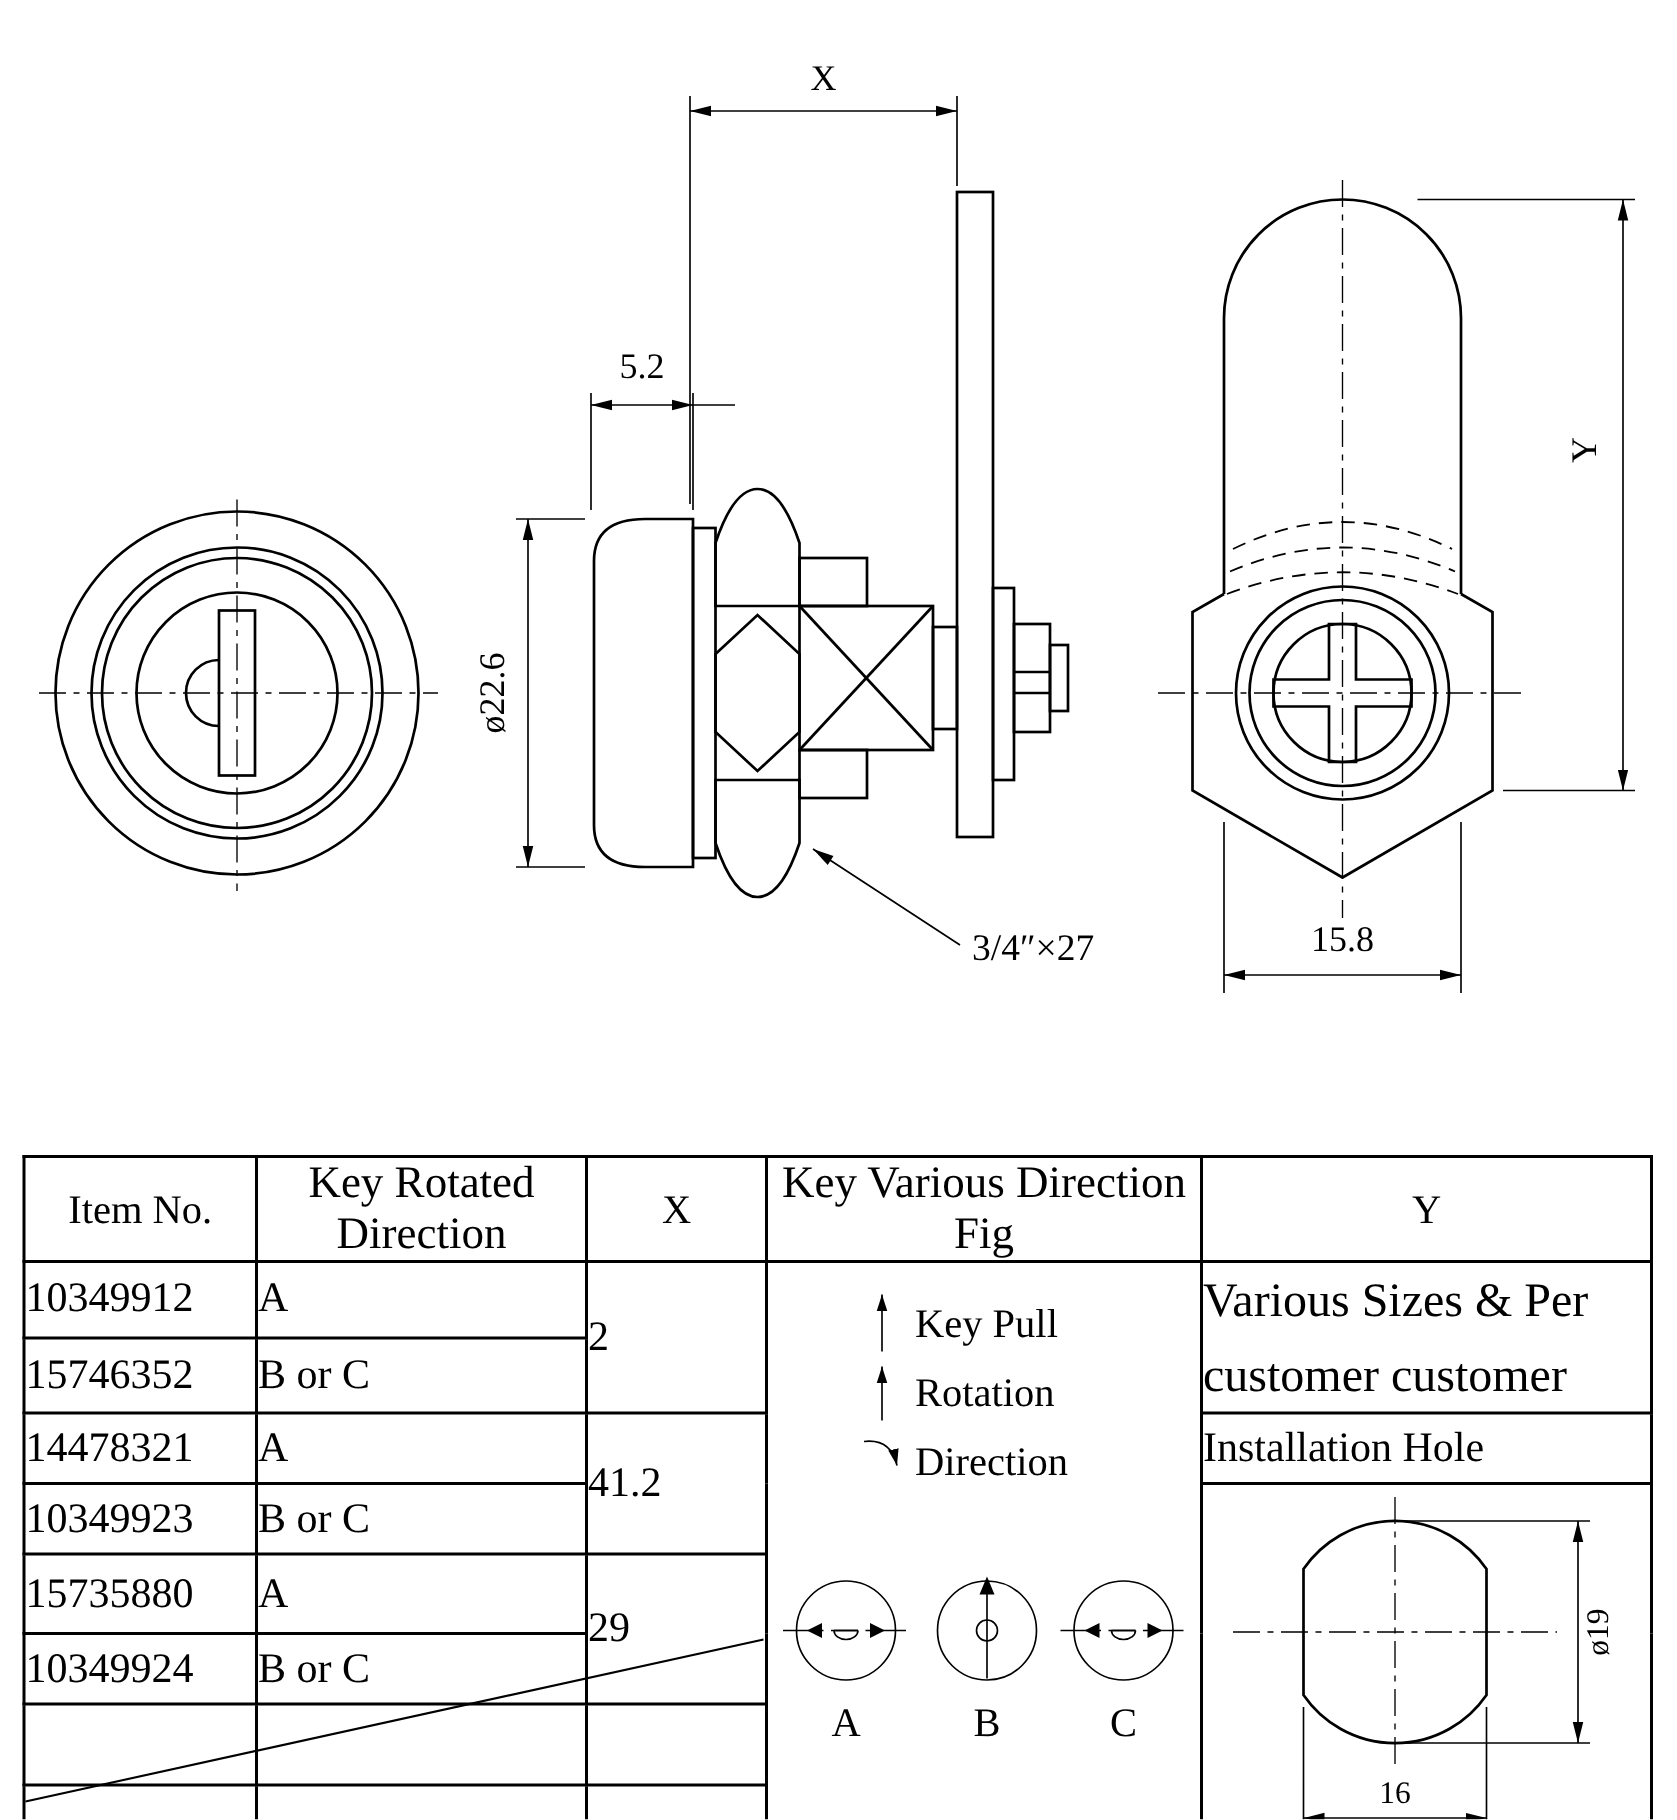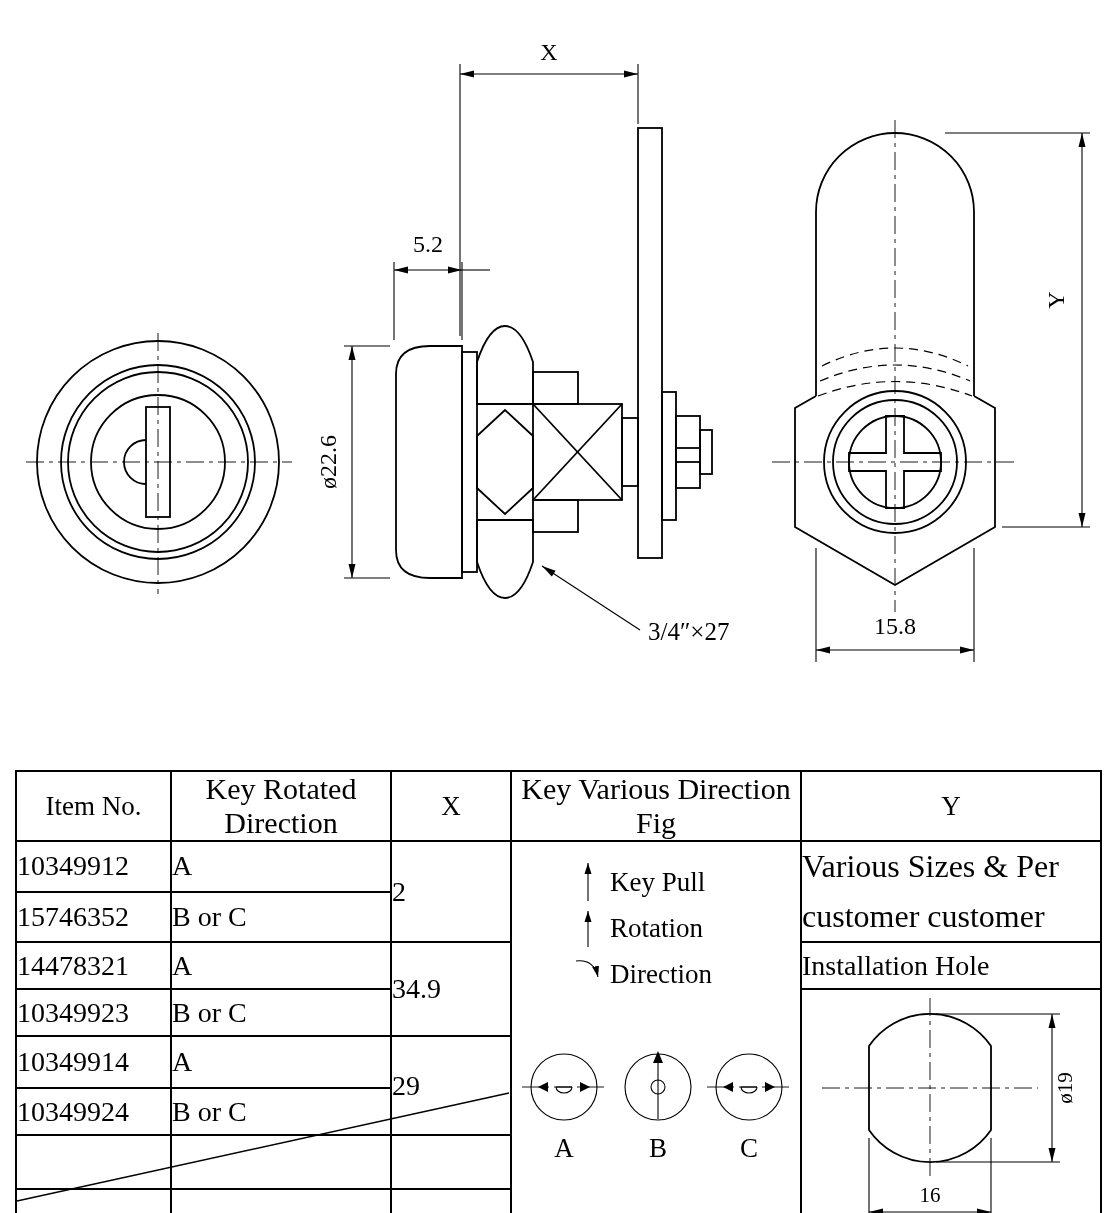--- a/index.html
+++ b/index.html
@@ -194,21 +194,21 @@
         <div>customer customer</div>
       </td>
     </tr>
     <tr class="drow">
       <td class="cell28">15746352</td>
       <td class="cell28">B or C</td>
     </tr>
     <tr class="drow">
       <td class="cell28">14478321</td>
       <td class="cell28">A</td>
-      <td class="cell28" rowspan="2">34.9</td>
+      <td class="cell28" rowspan="2">41.2</td>
       <td class="cell28">Installation Hole</td>
     </tr>
     <tr class="drow">
       <td class="cell28">10349923</td>
       <td class="cell28">B or C</td>
       <td class="holecell" rowspan="5">
         <svg width="296" height="248" viewBox="0 0 296 248">
           <defs>
             <marker id="hE" markerWidth="15" markerHeight="9" refX="14" refY="4.5" orient="auto" markerUnits="userSpaceOnUse">
               <path d="M0,1 L14,4.5 L0,8 Z" fill="#000"></path>
@@ -227,21 +227,21 @@
           <text x="270" y="98" font-size="21" text-anchor="middle" transform="rotate(-90 270 98)">ø19</text>
 
           <line class="dl" x1="67" y1="148" x2="67" y2="230"></line>
           <line class="dl" x1="189" y1="148" x2="189" y2="230"></line>
           <line class="dl" x1="67" y1="222" x2="189" y2="222" marker-start="url(#hS)" marker-end="url(#hE)"></line>
           <text x="128" y="212" font-size="21" text-anchor="middle">16</text>
         </svg>
       </td>
     </tr>
     <tr class="drow">
-      <td class="cell28">10349914</td>
+      <td class="cell28">15735880</td>
       <td class="cell28">A</td>
       <td class="cell28" rowspan="2">29</td>
     </tr>
     <tr class="drow">
       <td class="cell28">10349924</td>
       <td class="cell28">B or C</td>
     </tr>
     <tr class="erow">
       <td></td>
       <td></td>

